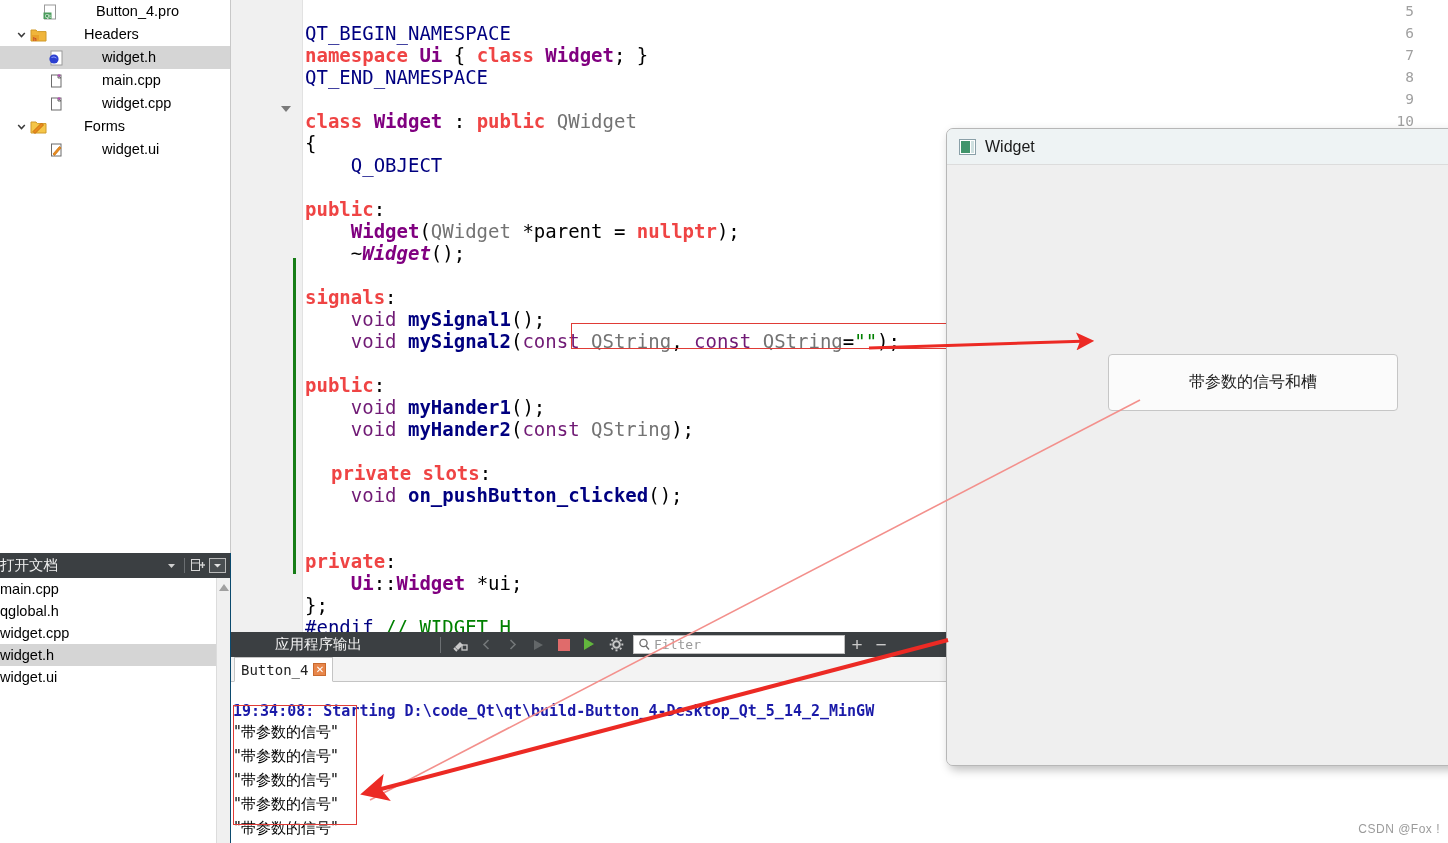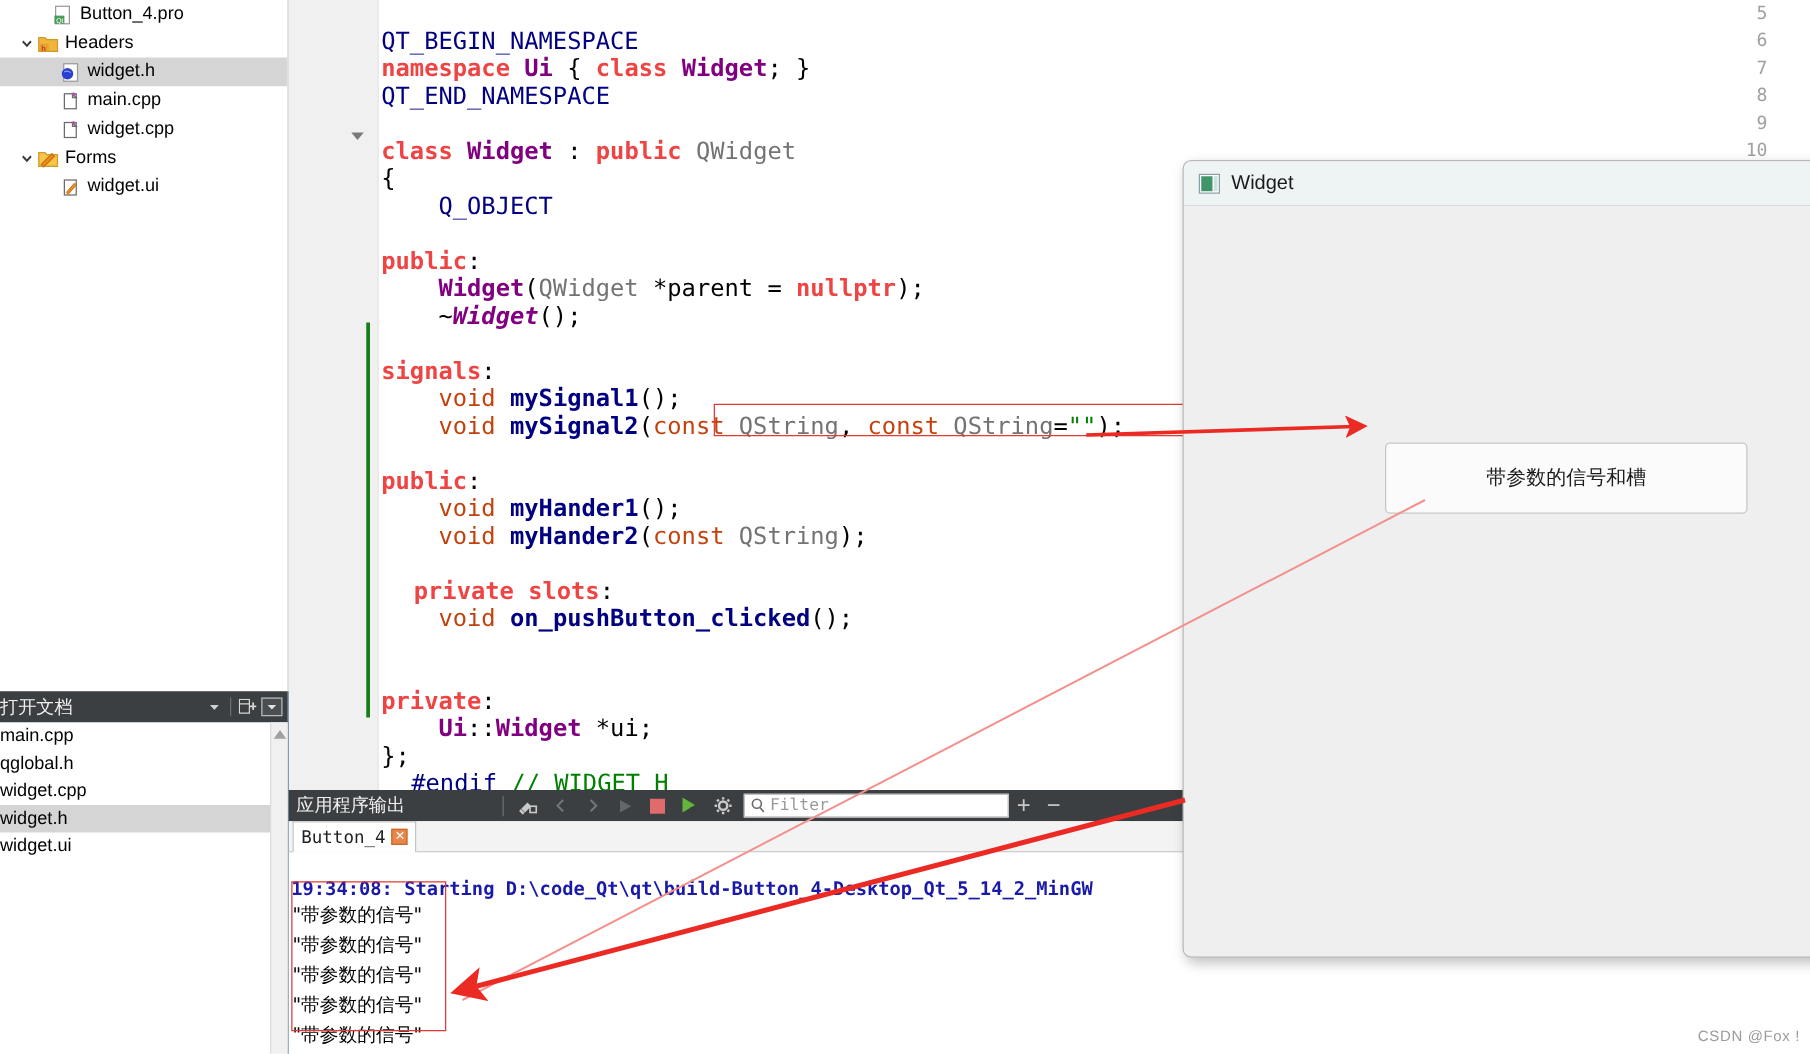--- a/index.html
+++ b/index.html
@@ -24,21 +24,21 @@
     display: flex; align-items: center;
   }
   .tree-row.selected { background: #d5d5d5; }
   .twisty {
     width: 14px; height: 23px; flex: 0 0 14px;
     display: flex; align-items: center; justify-content: center;
     color: #3b3b3b; font-size: 9px;
   }
   .twisty svg { display:block; }
   .tree-ico { width: 20px; flex: 0 0 20px; display: flex; align-items: center; justify-content: center; }
-  .tree-label { padding-left: 4px; }
+  .tree-label { padding-left: 4px; margin-left: 32px; }
 
   
   #open-docs {
     position: absolute; left: 0; top: 553px; width: 231px; height: 290px;
     background: #fff;
     border-right: 1px solid #0c4a6e;
   }
   #open-docs-header {
     height: 25px; background: #3b3f42; color: #f0f0f0;
     display: flex; align-items: center; font-size: 14.5px;
@@ -92,21 +92,21 @@
   #change-bar {
     position: absolute; left: 62px; top: 258px; width: 3px; height: 316px;
     background: #177d17;
   }
   #code {
     position: absolute; left: 74px; top: 0; right: 0; height: 632px;
     font-family: "DejaVu Sans Mono", monospace; font-size: 19px;
   }
   .cl { position: absolute; left: 0; height: 22px; line-height: 22px; white-space: pre; }
   .k  { color: #ef4444; font-weight: bold; }      
-  .kw { color: #c2410c; }                          
+  .kw { color: #701a75; }                          
   .ty { color: #800080; font-weight: bold; }       
   .tyn{ color: #737373; }                          
   .mac{ color: #000080; }                          
   .fn { color: #000080; font-weight: bold; }       
   .pl { color: #000000; }                          
   .cm { color: #008000; }                          
   .st { color: #008000; }                          
   .pp { color: #000080; }                          
   .em { color: #800080; font-weight: bold; font-style: italic; }
   #highlight-box {
@@ -116,21 +116,21 @@
 
   
   #output-pane {
     position: absolute; left: 231px; top: 632px; right: 0; height: 211px;
     background: #ffffff;
   }
   #output-toolbar {
     position: absolute; left: 0; top: 0; right: 0; height: 25px;
     background: #3b3f42; display: flex; align-items: center;
   }
-  #output-title { color: #f2f2f2; font-size: 14.5px; padding-left: 6px; width: 165px; }
+  #output-title { color: #f2f2f2; font-size: 14.5px; padding-left: 6px; width: 165px; margin-left: 38px; }
   .tb-sep { width: 1px; height: 16px; background: #6c7073; margin: 0 6px; }
   .tb-ico { width: 26px; height: 25px; display:flex; align-items:center; justify-content:center; }
   #filter-box {
     width: 212px; height: 19px; background: #ffffff; border: 1px solid #c0c0c0;
     display: flex; align-items: center; margin-left: 4px;
   }
   #filter-placeholder {
     font-family: "DejaVu Sans Mono", monospace; font-size: 13px; color: #9a9a9a; padding-left: 2px;
   }
   .tb-pm { width: 24px; height: 25px; color: #c9c9c9; font-size: 19px;
@@ -398,21 +398,21 @@
         <div class="cl" style="top: 396px;">    <span class="kw">void</span> <span class="fn">myHander1</span><span class="pl">();</span></div>
         <div class="cl" style="top: 418px;">    <span class="kw">void</span> <span class="fn">myHander2</span><span class="pl">(</span><span class="kw">const</span> <span class="tyn">QString</span><span class="pl">);</span></div>
         <div class="cl" style="top: 440px;"></div>
         <div class="cl" style="top: 462px; margin-left: 26px;"><span class="k">private</span> <span class="k">slots</span><span class="pl">:</span></div>
         <div class="cl" style="top: 484px;">    <span class="kw">void</span> <span class="fn">on_pushButton_clicked</span><span class="pl">();</span></div>
         <div class="cl" style="top: 506px;"></div>
         <div class="cl" style="top: 528px;"></div>
         <div class="cl" style="top: 550px;"><span class="k">private</span><span class="pl">:</span></div>
         <div class="cl" style="top: 572px;">    <span class="ty">Ui</span><span class="pl">::</span><span class="ty">Widget</span> <span class="pl">*</span><span class="pl">ui</span><span class="pl">;</span></div>
         <div class="cl" style="top: 594px;"><span class="pl">};</span></div>
-        <div class="cl" style="top: 616px; margin-left: 24px;"><span class="pp">#endif</span> <span class="cm">// WIDGET_H</span></div>
+        <div class="cl" style="top: 616px;"><span class="pp">#endif</span> <span class="cm">// WIDGET_H</span></div>
       </div>
     <div id="highlight-box"></div>
   </div>
 
   <div id="output-pane">
     <div id="output-toolbar">
       <span id="output-title">应用程序输出</span>
       <span class="tb-sep"></span>
       <span class="tb-ico">
         <svg width="17" height="17" viewBox="0 0 17 17">

